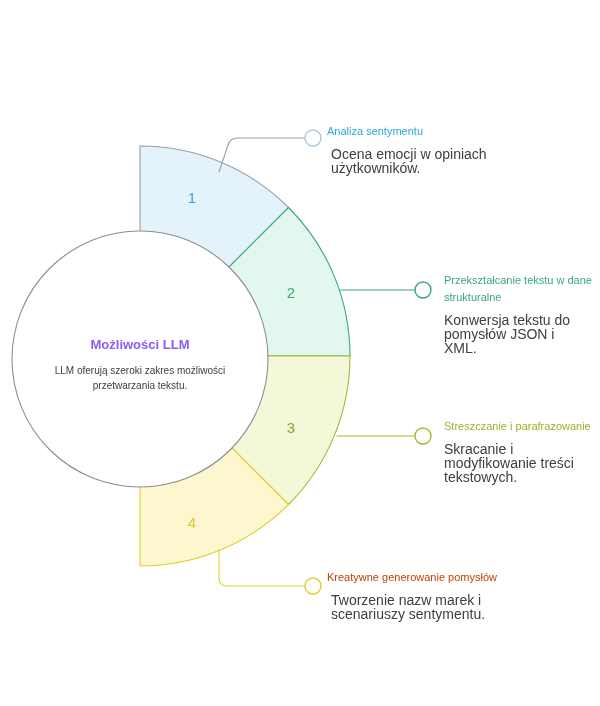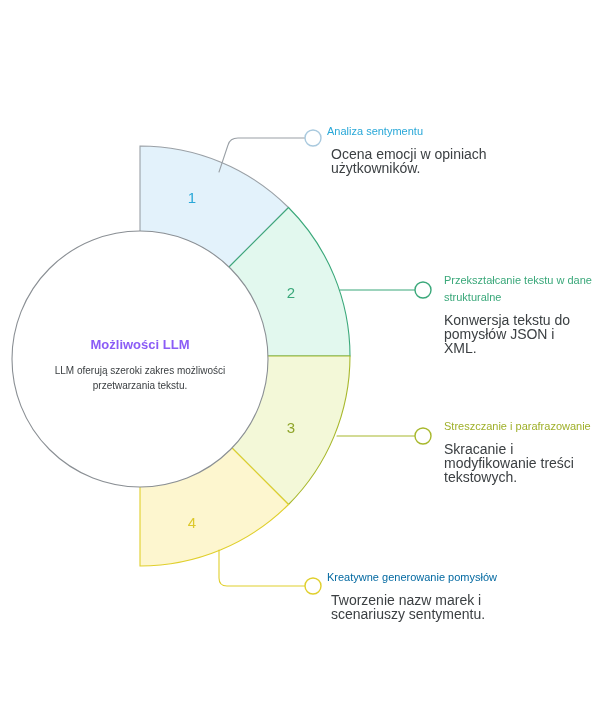--- a/index.html
+++ b/index.html
@@ -77,17 +77,17 @@
     <p class="ttl" style="color:#3aa87a">Przekształcanie tekstu w dane strukturalne</p>
     <p class="desc">Konwersja tekstu do pomysłów JSON i XML.</p>
   </div>
 
   <div class="label" id="lbl3">
     <p class="ttl" style="color:#9fb02a">Streszczanie i parafrazowanie</p>
     <p class="desc">Skracanie i modyfikowanie treści tekstowych.</p>
   </div>
 
   <div class="label" id="lbl4">
-    <p class="ttl" style="color:#0369a1">Kreatywne generowanie pomysłów</p>
+    <p class="ttl" style="color:#c2410c">Kreatywne generowanie pomysłów</p>
     <p class="desc">Tworzenie nazw marek i scenariuszy sentymentu.</p>
   </div>
 
 </div>
 
 </body></html>

